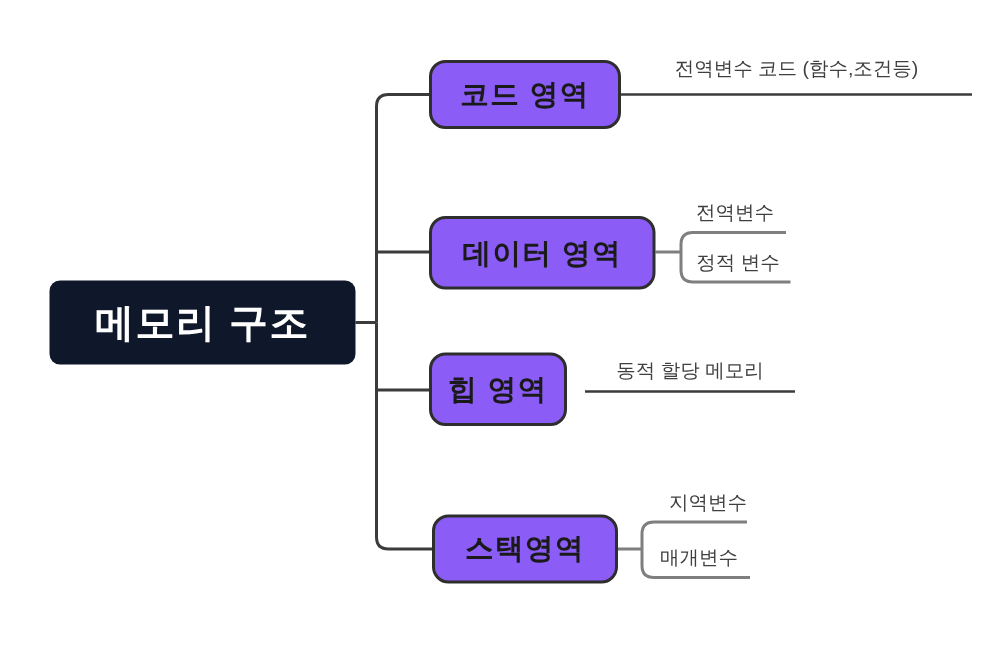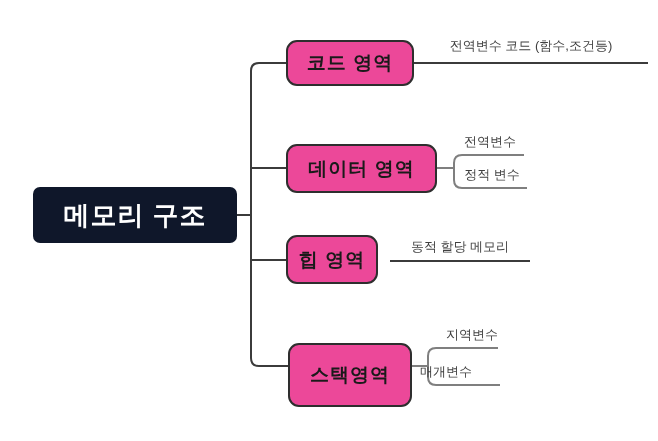--- a/index.html
+++ b/index.html
@@ -32,47 +32,47 @@
     width: 204px; height: 56px;
     background: #0f172a;
     border-radius: 7px;
     color: #ffffff;
     font-size: 26px;
     font-weight: bold;
     letter-spacing: 1px;
     text-align: right;
   }
   .branch-node {
-    background: #ec4899;
+    background: #8b5cf6;
     border: 2.5px solid #2e2e2e;
     border-radius: 11px;
     color: #1a1a1a;
     font-size: 19px;
     font-weight: bold;
     letter-spacing: 1px;
   }
   .branch-code  { left: 286px; top: 40px;  width: 128px; height: 46px; }
   .branch-data  { left: 286px; top: 144px; width: 151px; height: 49px; }
   .branch-heap  { left: 286px; top: 235px; width: 92px; height: 49px; }
-  .branch-stack { left: 288px; top: 343px; width: 124px; height: 64px; font-family: Liberation Mono, monospace; }
+  .branch-stack { left: 288px; top: 343px; width: 124px; height: 46px; font-family: Liberation Mono, monospace; }
   .leaf-label {
     position: absolute;
     font-size: 13px;
     color: #3f3f3f;
     text-align: center;
     line-height: 17px;
     white-space: nowrap;
     cursor: pointer;
   }
   .leaf-code      { left: 414px; top: 37px;  width: 234px; }
   .leaf-global    { left: 454px; top: 133px; width: 72px; }
   .leaf-static    { left: 454px; top: 166px; width: 76px; }
   .leaf-dynamic   { left: 390px; top: 238px; width: 140px; text-align: center; }
   .leaf-local     { left: 426px; top: 326px; width: 72px; text-align: right; }
-  .leaf-param     { left: 408px; top: 363px; width: 76px; }
+  .leaf-param     { left: 428px; top: 363px; width: 76px; }
 </style>
 </head>
 <body>
 
 <div class="canvas">
 
   <svg class="connectors" viewBox="0 0 658 441" xmlns="http://www.w3.org/2000/svg" fill="none">
 
     <path d="M237,215 H251" stroke-width="2" fill="none" stroke="#3b3b3b"></path>
 

